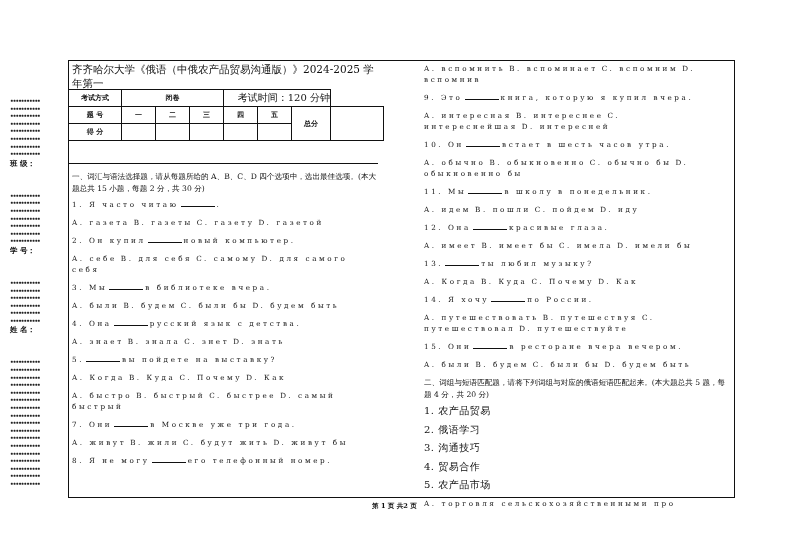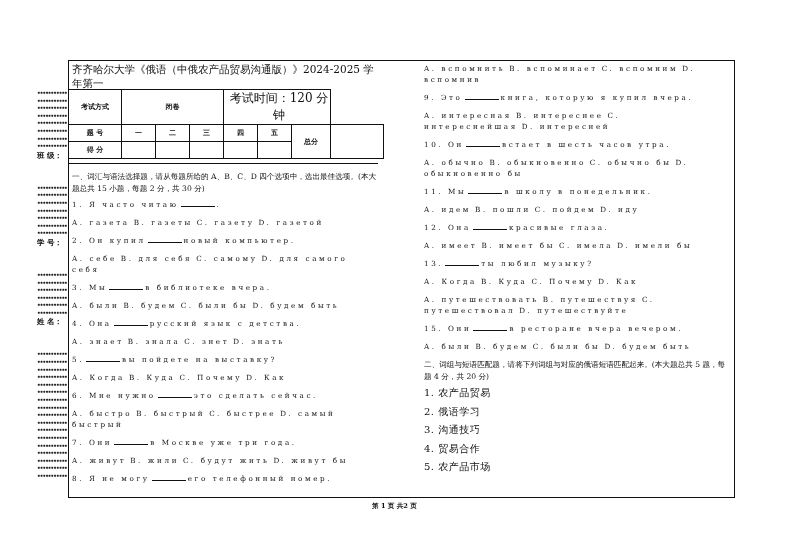--- a/index.html
+++ b/index.html
@@ -1,29 +1,29 @@
 <!DOCTYPE html>
 <html><head>
 <meta charset="utf-8">
 <style>
   html, body { margin:0; padding:0; background:#ffffff; }
   body { width:793px; height:549px; position:relative; overflow:hidden;
          font-family:"DejaVu Serif", "Liberation Serif", serif; color:#111; }
-  .margin { position:absolute; left:10px; top:89px; width:50px; font-size:6px; line-height:7.6px;margin-left:27px; }
+  .margin { position:absolute; left:10px; top:97px; width:50px; font-size:6px; line-height:7.6px; }
   .dots { font-family:"DejaVu Sans Mono", monospace; font-size:6px; letter-spacing:-0.9px; color:#222; white-space:nowrap; font-weight:bold; }
   .mlabel { font-size:7.5px; font-weight:bold; margin:2px 0 0 0; height:32px; }
   .frame { position:absolute; left:68px; top:60px; width:667px; height:438px; border:1.3px solid #111; box-sizing:border-box; }
   .col { position:absolute; top:0; }
   .col.left { left:0; width:314px; }
   .col.right { left:352px; width:310px; }
   .title { font-weight:normal; font-size:10.5px; line-height:14px; padding:1px 3px 0 3px; }
   .title .l2 { text-align:center; display:block; }
   table.hdr { position:absolute; left:-1px; top:28px; width:316px; border-collapse:collapse; font-size:7px; }
   table.hdr td { border:1px solid #111; height:16px; text-align:center; padding:0; font-weight:bold; }
-  table.hdr td.lt { text-align:center; font-weight:normal; padding-left:4px; font-size:12px; }
+  table.hdr td.lt { text-align:right; font-weight:normal; padding-left:4px; font-size:10px; }
   .rule { position:absolute; left:-1px; top:102px; width:310px; border-top:1px solid #111; }
   .qs { position:absolute; left:3px; top:106px; width:308px; font-size:7.3px; }
   .qs.r { top:2px; }
   .sec { font-size:7.6px; line-height:12px; margin:4px 0 4px 0; }
   .q, .o { letter-spacing:2.6px; line-height:11px; margin:0 0 7px 0; font-size:7.2px; }
   .o .opt { margin-right:4px; }
   .m { font-size:10px; line-height:11px; margin:0 0 7.5px 0; letter-spacing:0.5px; }
   .blank { display:inline-block; width:34px; border-bottom:1px solid #111; height:7px; vertical-align:baseline; margin:0 2px; }
   .footer { position:absolute; left:372px; top:502px; font-size:6.6px; font-weight:bold; }
 </style>
@@ -112,46 +112,47 @@
     <div class="q"><span>1. Я часто читаю</span><span class="blank"></span><span>.</span></div>
         <div class="o"><span class="opt">A. газета</span><span class="opt">B. газеты</span><span class="opt">C. газету</span><span class="opt">D. газетой</span></div>
         <div class="q"><span>2. Он купил</span><span class="blank"></span><span>новый компьютер.</span></div>
         <div class="o"><span class="opt">A. себе</span><span class="opt">B. для себя</span><span class="opt">C. самому</span><span class="opt">D. для самого себя</span></div>
         <div class="q"><span>3. Мы</span><span class="blank"></span><span>в библиотеке вчера.</span></div>
         <div class="o"><span class="opt">A. были</span><span class="opt">B. будем</span><span class="opt">C. были бы</span><span class="opt">D. будем быть</span></div>
         <div class="q"><span>4. Она</span><span class="blank"></span><span>русский язык с детства.</span></div>
         <div class="o"><span class="opt">A. знает</span><span class="opt">B. знала</span><span class="opt">C. знет</span><span class="opt">D. знать</span></div>
         <div class="q"><span>5.</span><span class="blank"></span><span>вы пойдете на выставку?</span></div>
         <div class="o"><span class="opt">A. Когда</span><span class="opt">B. Куда</span><span class="opt">C. Почему</span><span class="opt">D. Как</span></div>
-        <div class="q"><span>6. Мне нужно</span><span class="blank"></span><span>это сделать сейчас.</span></div>
         <div class="o"><span class="opt">A. быстро</span><span class="opt">B. быстрый</span><span class="opt">C. быстрее</span><span class="opt">D. самый быстрый</span></div>
         <div class="q"><span>7. Они</span><span class="blank"></span><span>в Москве уже три года.</span></div>
         <div class="o"><span class="opt">A. живут</span><span class="opt">B. жили</span><span class="opt">C. будут жить</span><span class="opt">D. живут бы</span></div>
         <div class="q"><span>8. Я не могу</span><span class="blank"></span><span>его телефонный номер.</span></div>
       </div>
   </div>
   <div class="col right">
     <div class="qs r" id="qs-right">
         <div class="o"><span class="opt">A. вспомнить</span><span class="opt">B. вспоминает</span><span class="opt">C. вспомним</span><span class="opt">D. вспомнив</span></div>
         <div class="q"><span>9. Это</span><span class="blank"></span><span>книга, которую я купил вчера.</span></div>
         <div class="o"><span class="opt">A. интересная</span><span class="opt">B. интереснее</span><span class="opt">C. интереснейшая</span><span class="opt">D. интересней</span></div>
         <div class="q"><span>10. Он</span><span class="blank"></span><span>встает в шесть часов утра.</span></div>
         <div class="o"><span class="opt">A. обычно</span><span class="opt">B. обыкновенно</span><span class="opt">C. обычно бы</span><span class="opt">D. обыкновенно бы</span></div>
         <div class="q"><span>11. Мы</span><span class="blank"></span><span>в школу в понедельник.</span></div>
         <div class="o"><span class="opt">A. идем</span><span class="opt">B. пошли</span><span class="opt">C. пойдем</span><span class="opt">D. иду</span></div>
         <div class="q"><span>12. Она</span><span class="blank"></span><span>красивые глаза.</span></div>
         <div class="o"><span class="opt">A. имеет</span><span class="opt">B. имеет бы</span><span class="opt">C. имела</span><span class="opt">D. имели бы</span></div>
         <div class="q"><span>13.</span><span class="blank"></span><span>ты любил музыку?</span></div>
         <div class="o"><span class="opt">A. Когда</span><span class="opt">B. Куда</span><span class="opt">C. Почему</span><span class="opt">D. Как</span></div>
+        <div class="q"><span>14. Я хочу</span><span class="blank"></span><span>по России.</span></div>
         <div class="o"><span class="opt">A. путешествовать</span><span class="opt">B. путешествуя</span><span class="opt">C. путешествовал</span><span class="opt">D. путешествуйте</span></div>
         <div class="q"><span>15. Они</span><span class="blank"></span><span>в ресторане вчера вечером.</span></div>
         <div class="o"><span class="opt">A. были</span><span class="opt">B. будем</span><span class="opt">C. были бы</span><span class="opt">D. будем быть</span></div>
         <div class="sec">二、词组与短语匹配题，请将下列词组与对应的俄语短语匹配起来。(本大题总共 5 题，每题 4 分，共 20 分)</div>
         <div class="m">1. 农产品贸易</div>
         <div class="m">2. 俄语学习</div>
         <div class="m">3. 沟通技巧</div>
         <div class="m">4. 贸易合作</div>
         <div class="m">5. 农产品市场</div>
+        <div class="o">A. торговля сельскохозяйственными про</div>
       </div>
   </div>
 </div>
 
 <div class="footer">第 1 页 共2 页</div>
 
 </body></html>

